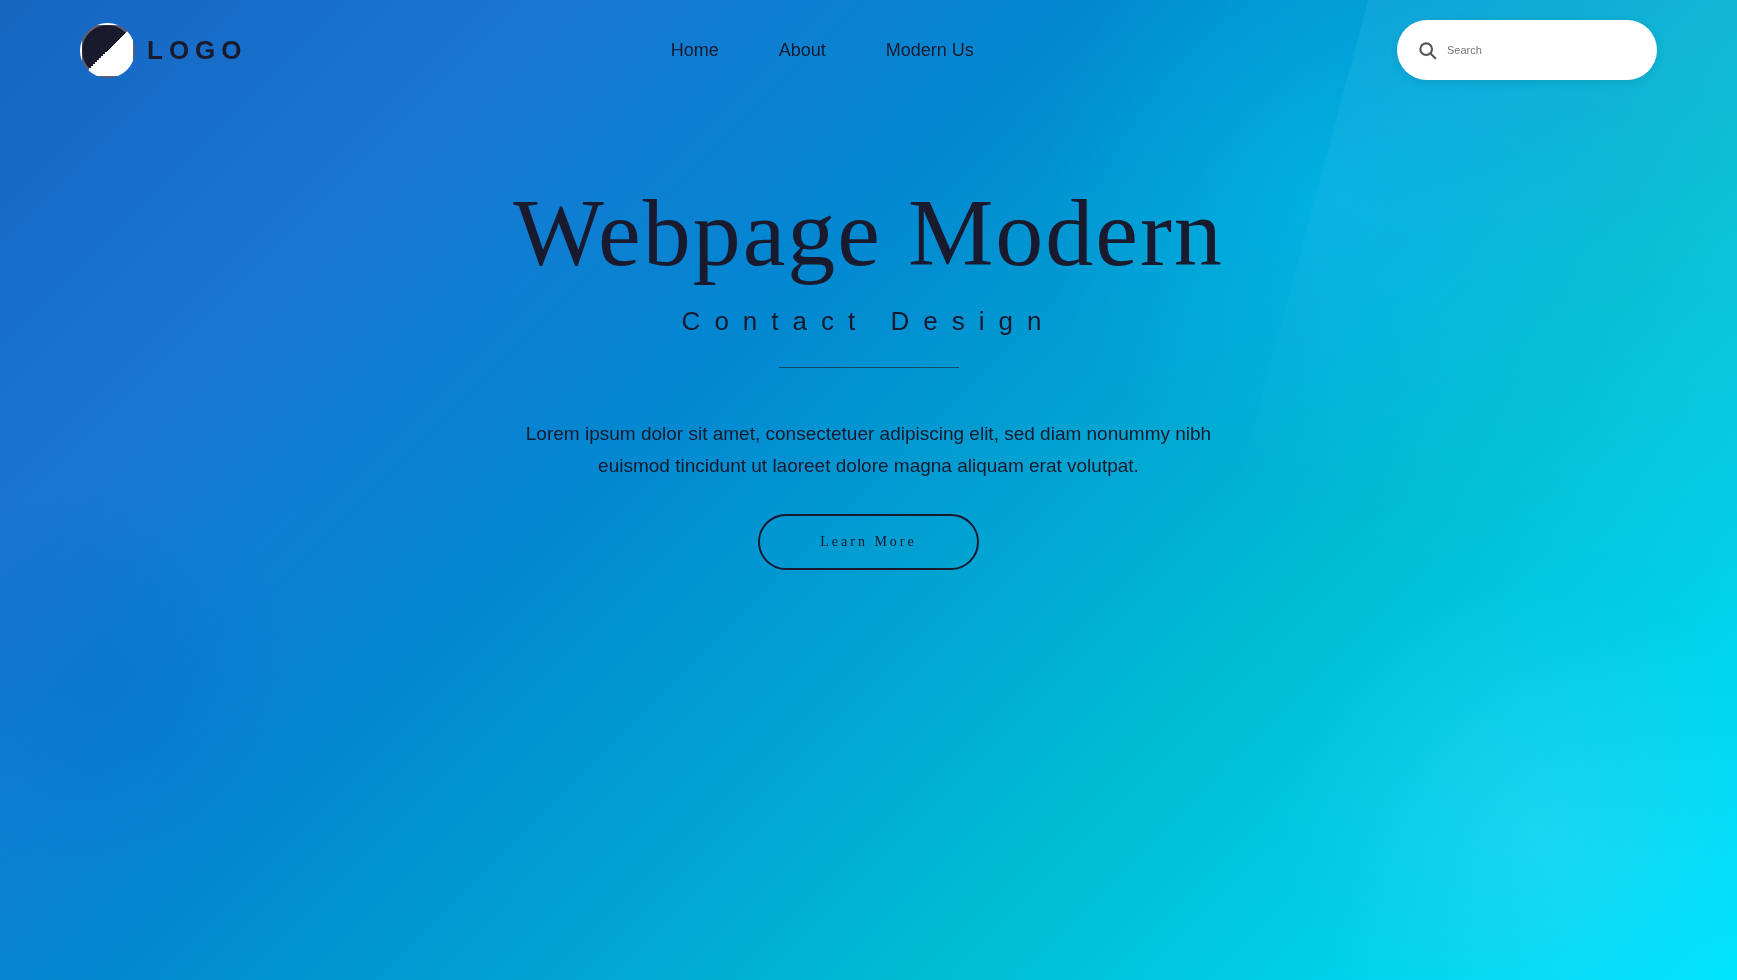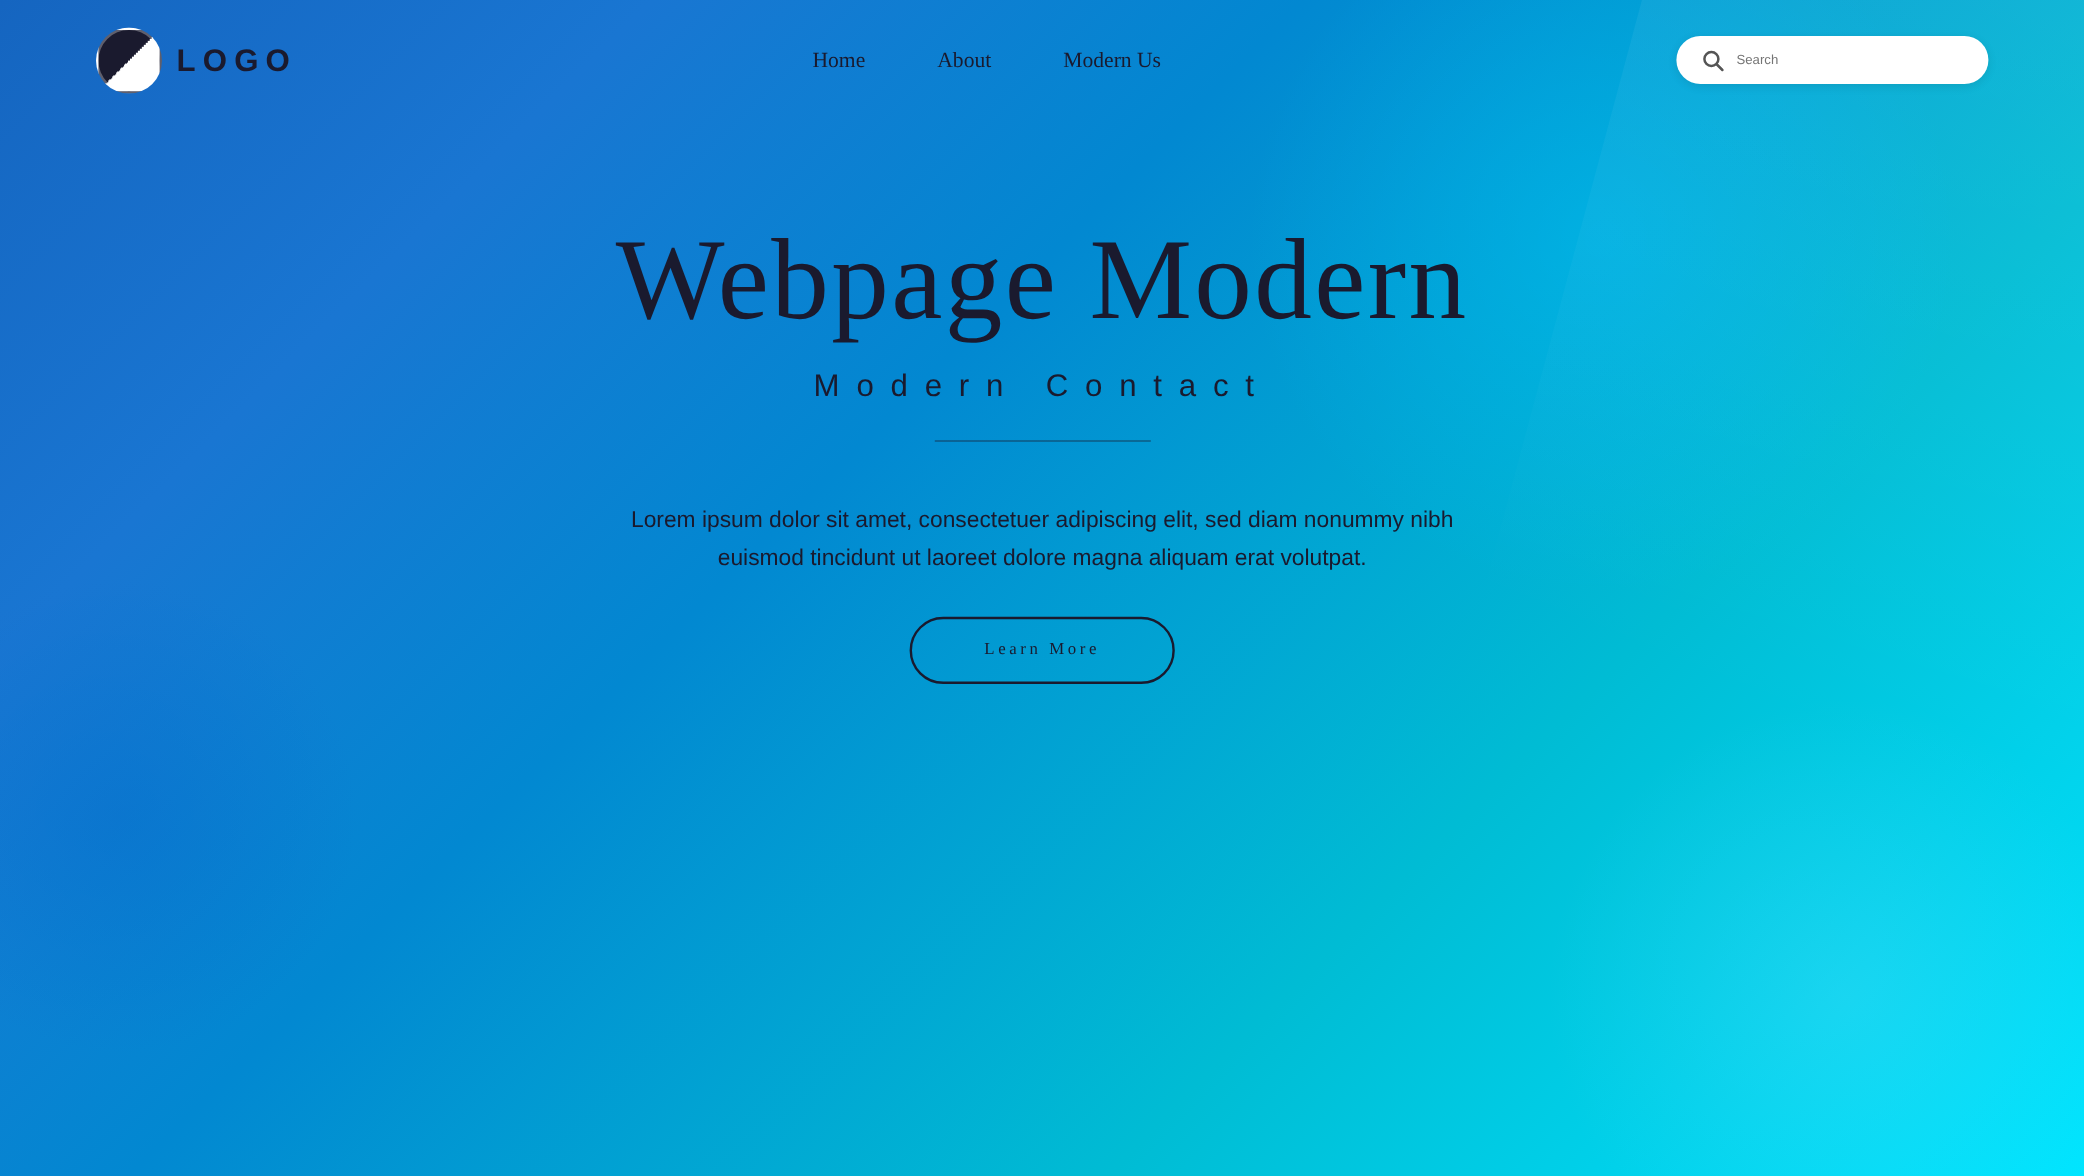--- a/index.html
+++ b/index.html
@@ -66,21 +66,20 @@
       background: linear-gradient(200deg, rgba(255,255,255,0.08) 0%, transparent 60%);
       transform: skewX(-15deg) translateX(100px);
       pointer-events: none;
     }
 
     
     .navbar {
       position: relative;
       z-index: 10;
       display: flex;
-      align-items: center;
       justify-content: space-between;
       padding: 20px 80px;
       height: 100px;
     }
 
     .logo-area {
       display: flex;
       align-items: center;
       gap: 12px;
     }
@@ -102,21 +101,21 @@
       letter-spacing: 6px;
     }
 
     .nav-links {
       display: flex;
       align-items: center;
       gap: 60px;
     }
 
     .nav-link {
-      font-family: Liberation Serif, serif;
+      font-family: Liberation Sans, sans-serif;
       font-size: 18px;
       color: #1a1a2e;
       text-decoration: none;
       font-weight: 400;
       cursor: pointer;
     }
 
     .search-wrapper {
       display: flex;
       align-items: center;
@@ -231,18 +230,18 @@
       <svg class="search-icon-svg" viewBox="0 0 24 24" fill="none" stroke="#555" stroke-width="2.5" stroke-linecap="round" stroke-linejoin="round">
         <circle cx="11" cy="11" r="7"></circle>
         <line x1="16.5" y1="16.5" x2="22" y2="22"></line>
       </svg>
       <input class="search-input" type="text" placeholder="Search" style="">
     </div>
   </nav>
 
   <main class="hero">
     <h1 class="hero-title">Webpage Modern</h1>
-    <p class="hero-subtitle">Modern Contact</p>
+    <p class="hero-subtitle">Contact Design</p>
     <div class="divider"></div>
     <p class="hero-description">Lorem ipsum dolor sit amet, consectetuer adipiscing elit, sed diam nonummy nibh euismod tincidunt ut laoreet dolore magna aliquam erat volutpat.</p>
     <button class="learn-more-btn">Learn More</button>
   </main>
 </div>
 
 </body></html>

